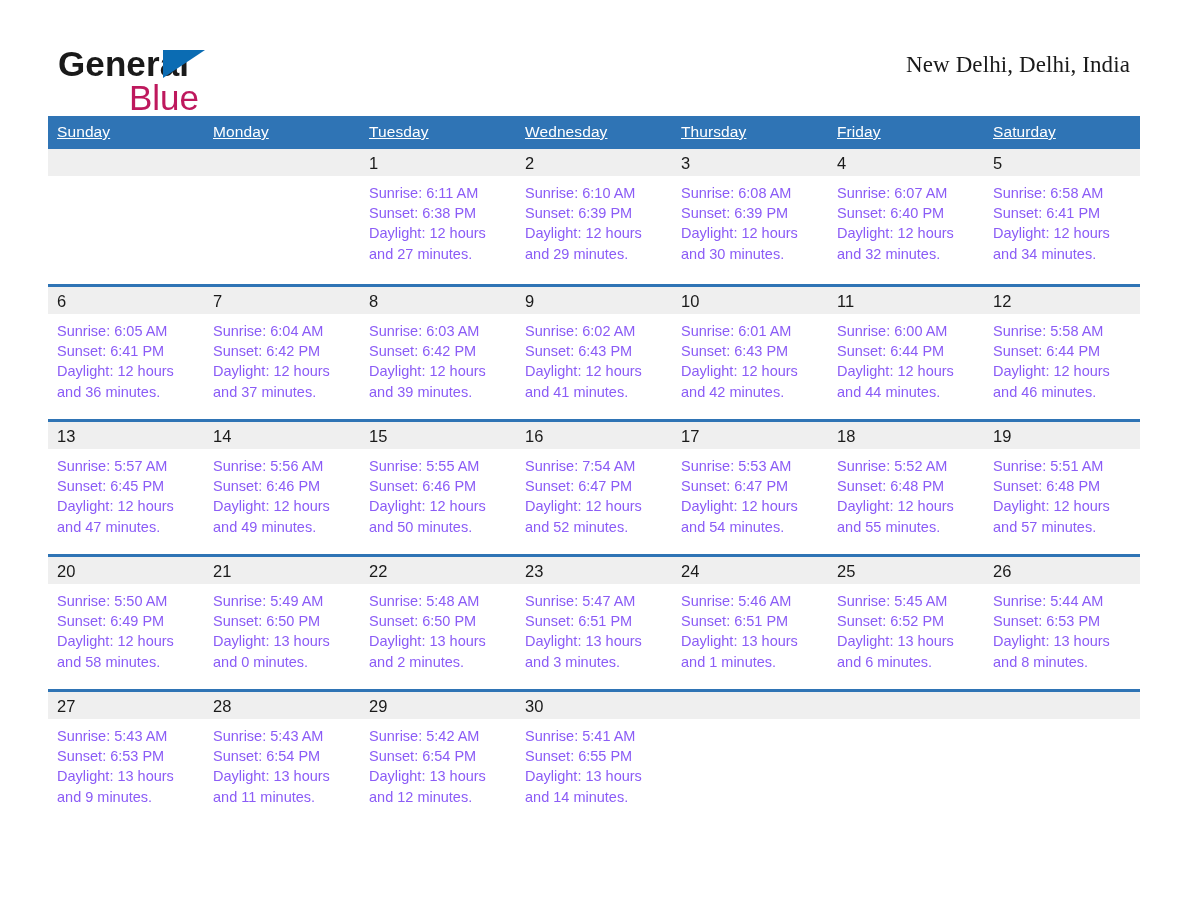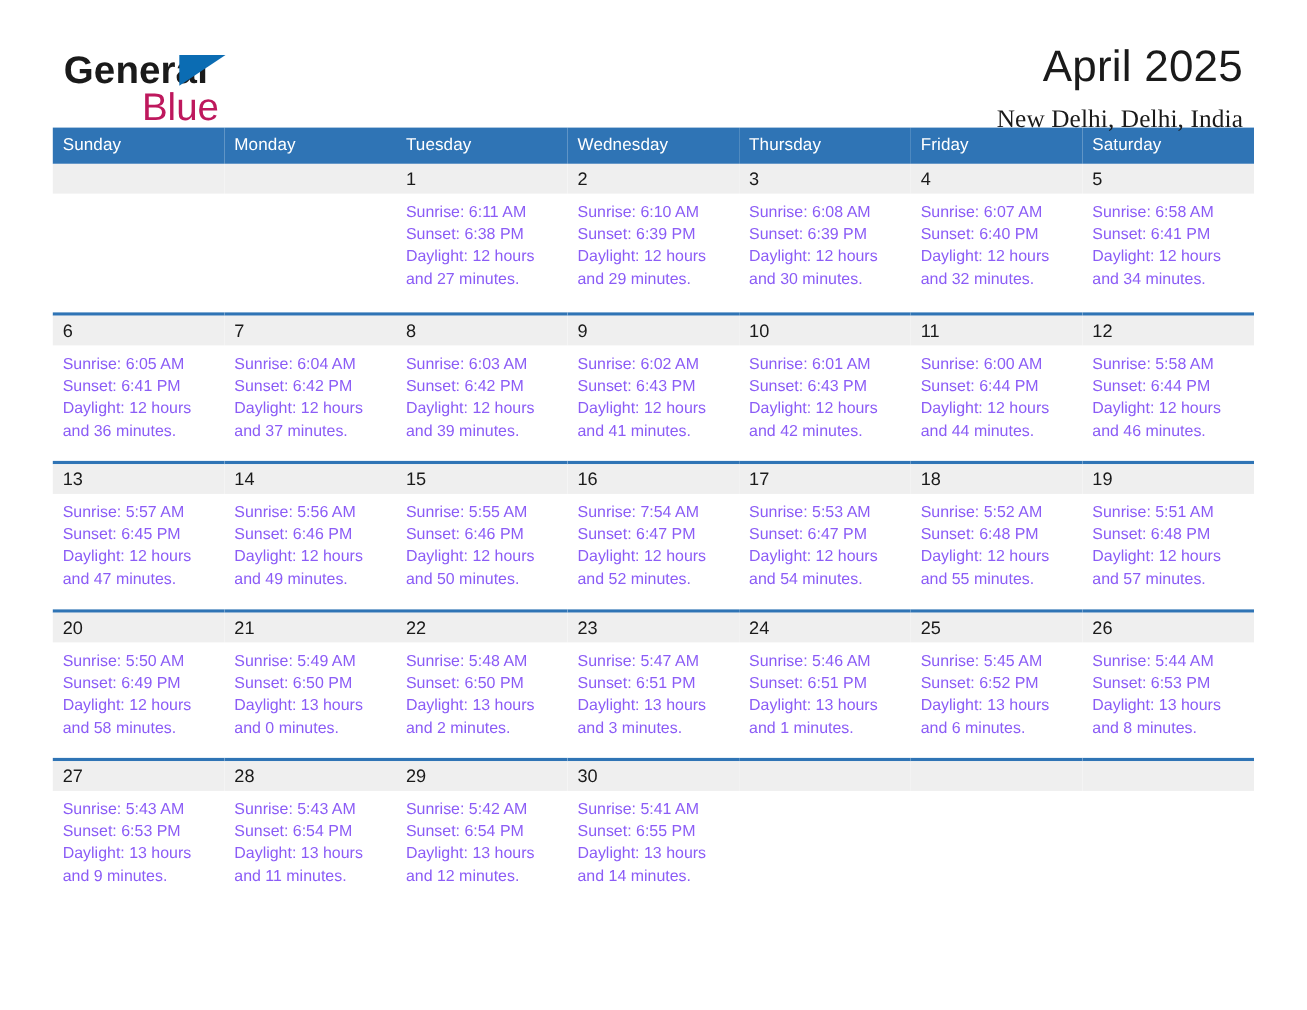--- a/index.html
+++ b/index.html
@@ -97,20 +97,21 @@
   .calendar thead th {
     background: #2f74b5;
     color: #ffffff;
     font-size: 15.5px;
     font-weight: 400;
     text-align: left;
     padding: 7px 0 8px 9px;
     letter-spacing: 0.1px;
     height: 18px;
     vertical-align: middle;
+    text-decoration: underline;
   }
 
   .calendar td {
     vertical-align: top;
     padding: 0;
     height: 135px;
     background: #ffffff;
   }
 
   .cell {
@@ -147,21 +148,20 @@
 
     <div class="brand">
       <span class="brand-row1">
         <span>General</span>
         <span class="brand-triangle"></span>
       </span>
       <span class="brand-row2">Blue</span>
     </div>
 
     <div class="title-block">
-      <div class="cal-title">April 2025</div>
       <div class="cal-subtitle">New Delhi, Delhi, India</div>
     </div>
 
   </div>
 
   <table class="calendar">
     <colgroup>
       <col>
         <col>
         <col>

